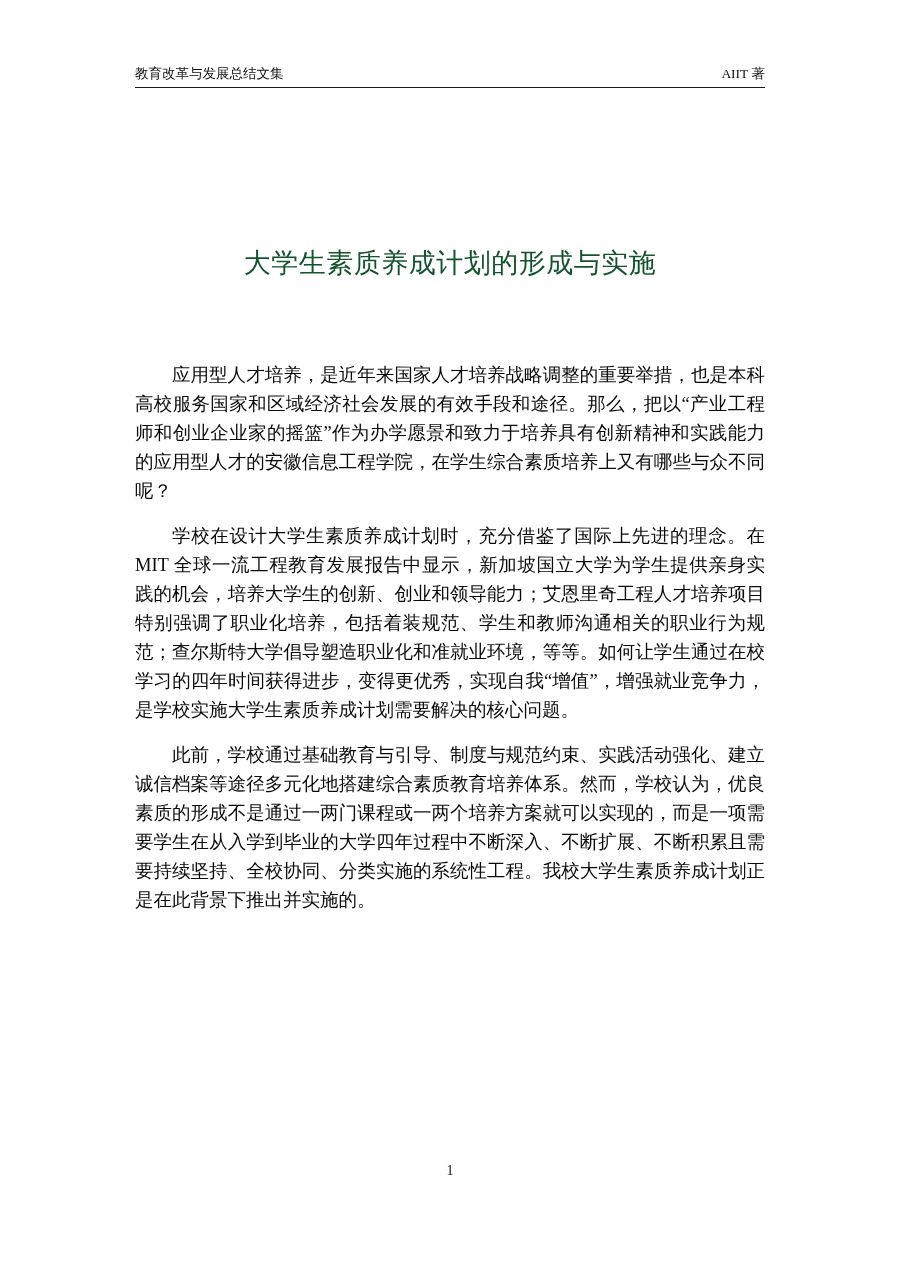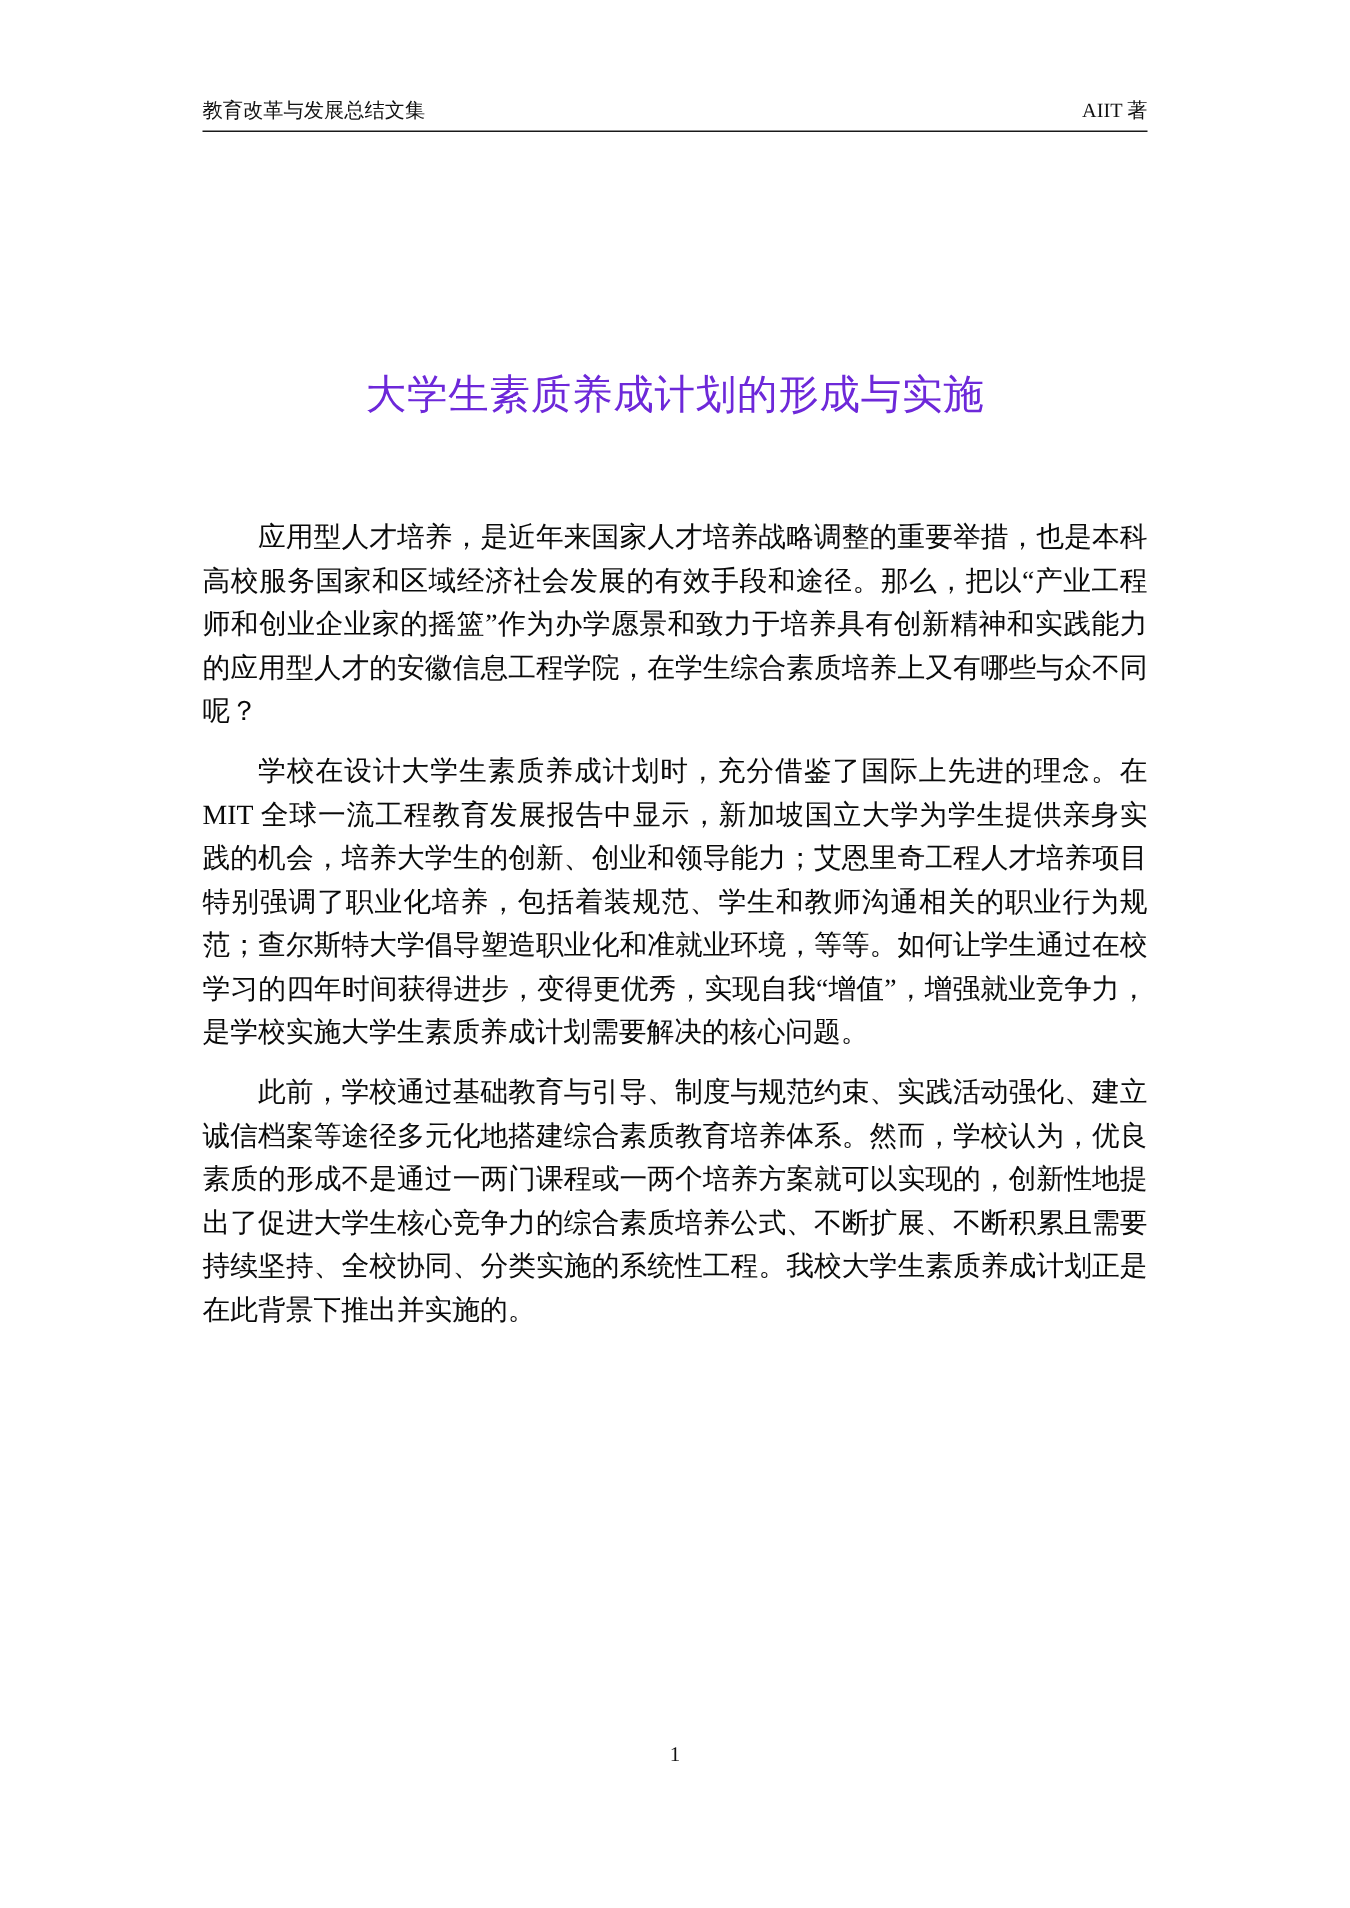--- a/index.html
+++ b/index.html
@@ -37,34 +37,34 @@
     left: 135px;
     top: 245px;
     width: 630px;
     margin: 0;
     text-align: center;
     font-family: "Liberation Sans", "DejaVu Sans", sans-serif;
     font-weight: 400;
     font-size: 27px;
     line-height: 36px;
     letter-spacing: 0.5px;
-    color: #6d28d9;
+    color: #14532d;
   }
   .content {
     position: absolute;
     left: 135px;
     top: 345px;
     width: 630px;
     font-size: 18.5px;
     line-height: 29px;
     text-align: justify;
     color: #0a0a0a;
   }
   .content p {
-    margin: 0 0 11px 0;
+    margin: 16px 0 11px 0;
     text-indent: 2em;
   }
   .page-footer {
     position: absolute;
     left: 0;
     top: 1161px;
     width: 900px;
     text-align: center;
     font-size: 14px;
     line-height: 20px;
@@ -79,20 +79,20 @@
   <div class="running-header">
     <span class="hdr-left">教育改革与发展总结文集</span>
     <span class="hdr-right">AIIT 著</span>
   </div>
 
   <h1 class="doc-title">大学生素质养成计划的形成与实施</h1>
 
   <div class="content">
     <p>应用型人才培养，是近年来国家人才培养战略调整的重要举措，也是本科高校服务国家和区域经济社会发展的有效手段和途径。那么，把以“产业工程师和创业企业家的摇篮”作为办学愿景和致力于培养具有创新精神和实践能力的应用型人才的安徽信息工程学院，在学生综合素质培养上又有哪些与众不同呢？</p>
     <p>学校在设计大学生素质养成计划时，充分借鉴了国际上先进的理念。在MIT 全球一流工程教育发展报告中显示，新加坡国立大学为学生提供亲身实践的机会，培养大学生的创新、创业和领导能力；艾恩里奇工程人才培养项目特别强调了职业化培养，包括着装规范、学生和教师沟通相关的职业行为规范；查尔斯特大学倡导塑造职业化和准就业环境，等等。如何让学生通过在校学习的四年时间获得进步，变得更优秀，实现自我“增值”，增强就业竞争力，是学校实施大学生素质养成计划需要解决的核心问题。</p>
-    <p>此前，学校通过基础教育与引导、制度与规范约束、实践活动强化、建立诚信档案等途径多元化地搭建综合素质教育培养体系。然而，学校认为，优良素质的形成不是通过一两门课程或一两个培养方案就可以实现的，创新性地提出了促进大学生核心竞争力的综合素质培养公式、不断扩展、不断积累且需要持续坚持、全校协同、分类实施的系统性工程。我校大学生素质养成计划正是在此背景下推出并实施的。</p>
+    <p>此前，学校通过基础教育与引导、制度与规范约束、实践活动强化、建立诚信档案等途径多元化地搭建综合素质教育培养体系。然而，学校认为，优良素质的形成不是通过一两门课程或一两个培养方案就可以实现的，而是一项需要学生在从入学到毕业的大学四年过程中不断深入、不断扩展、不断积累且需要持续坚持、全校协同、分类实施的系统性工程。我校大学生素质养成计划正是在此背景下推出并实施的。</p>
   </div>
 
   <div class="page-footer">
     <span>1</span>
   </div>
 
 </div>
 
 </body></html>

